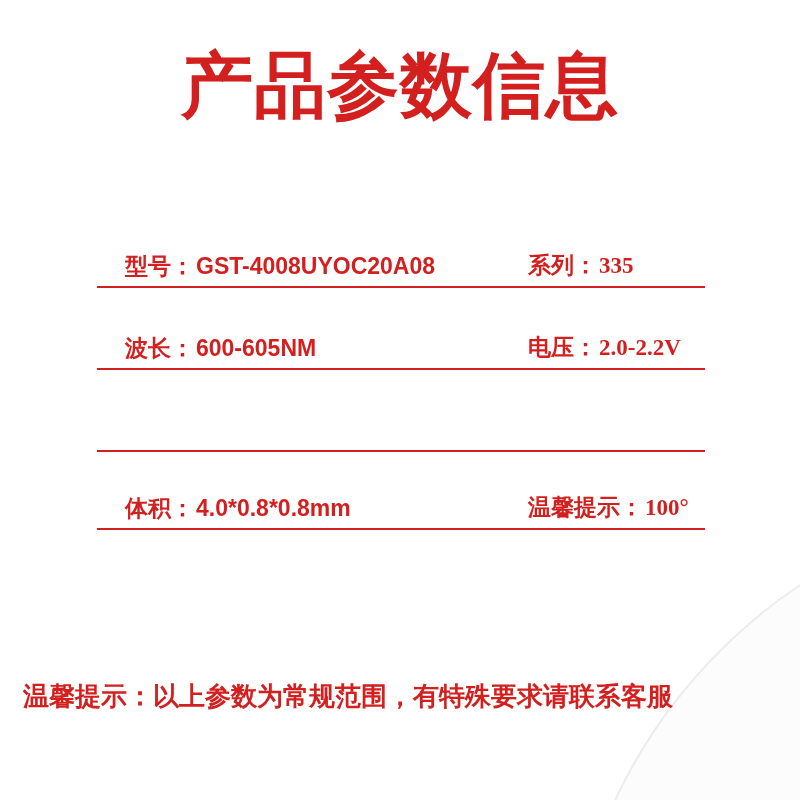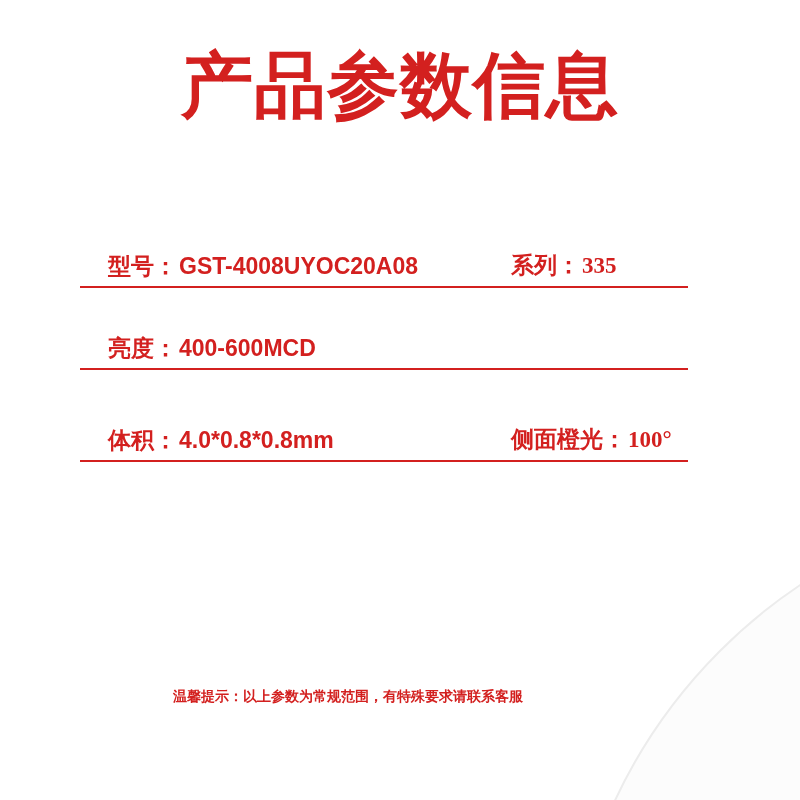--- a/index.html
+++ b/index.html
@@ -34,31 +34,31 @@
     width: 800px;
     text-align: center;
     color: var(--accent);
     font-size: 72px;
     font-weight: 700;
     letter-spacing: 1px;
     white-space: nowrap;
   }
   .param-table {
     position: absolute;
-    left: 80px; top: 206px;
+    left: 97px; top: 206px;
     width: 608px;
   }
   .param-row {
     position: relative;
     height: 82px;
     display: flex;
     align-items: flex-end;
     border-bottom: 2px solid var(--accent);
   }
-  .param-row:last-child { height: 92px; }
+  .param-row:last-child { height: 78px; }
   .cell {
     color: var(--accent);
     font-size: 23px;
     font-weight: 700;
     line-height: 28px;
     padding-bottom: 6px;
     white-space: nowrap;
   }
   .cell.left {
     flex: 0 0 431px;
@@ -68,21 +68,21 @@
     flex: 1 1 auto;
     font-family: Liberation Serif, serif;
   }
   .colon { margin-right: 2px; }
   .note-line {
     position: absolute;
     top: 681px; left: 0;
     width: 696px;
     text-align: center;
     color: var(--accent);
-    font-size: 14px;
+    font-size: 26px;
     font-weight: 700;
     line-height: 30px;
     white-space: nowrap;
   }
 </style>
 </head>
 <body>
 
 <div class="page">
 
@@ -95,33 +95,38 @@
     <div class="param-row">
       <div class="cell left">
         <span>型号</span><span class="colon">：</span><span>GST-4008UYOC20A08</span>
       </div>
       <div class="cell right">
         <span>系列</span><span class="colon">：</span><span>335</span>
       </div>
     </div>
 
 
+    <div class="param-row">
+      <div class="cell left">
+        <span>波长</span><span class="colon">：</span><span>600-605NM</span>
+      </div>
+      <div class="cell right">
+        <span>电压</span><span class="colon">：</span><span>2.0-2.2V</span>
+      </div>
+    </div>
 
     <div class="param-row">
-      <div class="cell left">
-        <span>亮度</span><span class="colon">：</span><span>400-600MCD</span>
-      </div>
     </div>
 
     <div class="param-row">
       <div class="cell left">
         <span>体积</span><span class="colon">：</span><span>4.0*0.8*0.8mm</span>
       </div>
       <div class="cell right">
-        <span>侧面橙光</span><span class="colon">：</span><span>100°</span>
+        <span>温馨提示</span><span class="colon">：</span><span>100°</span>
       </div>
     </div>
 
   </div>
 
   <div class="note-line">温馨提示：以上参数为常规范围，有特殊要求请联系客服</div>
 
 </div>
 
 </body></html>

